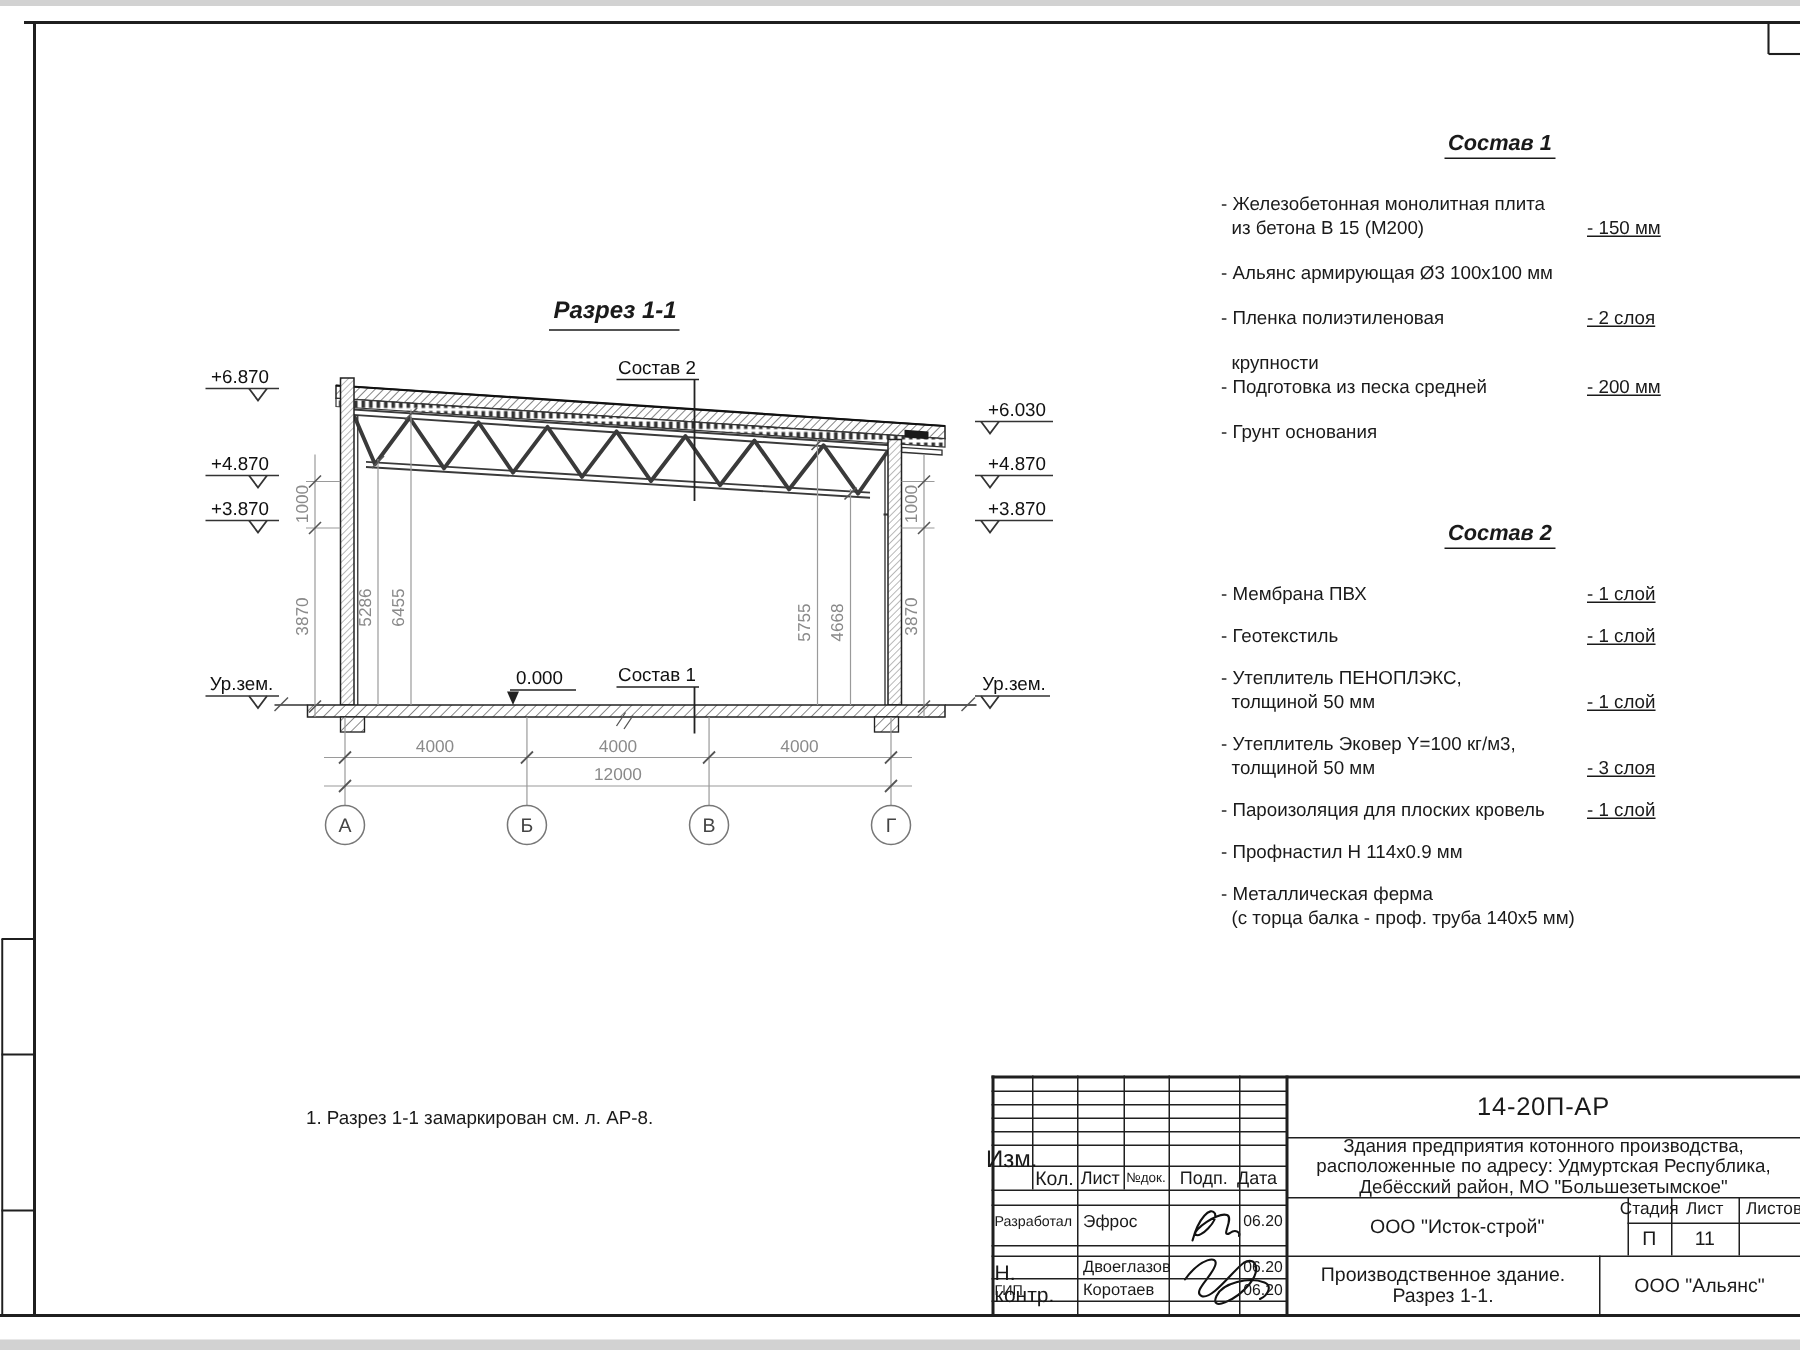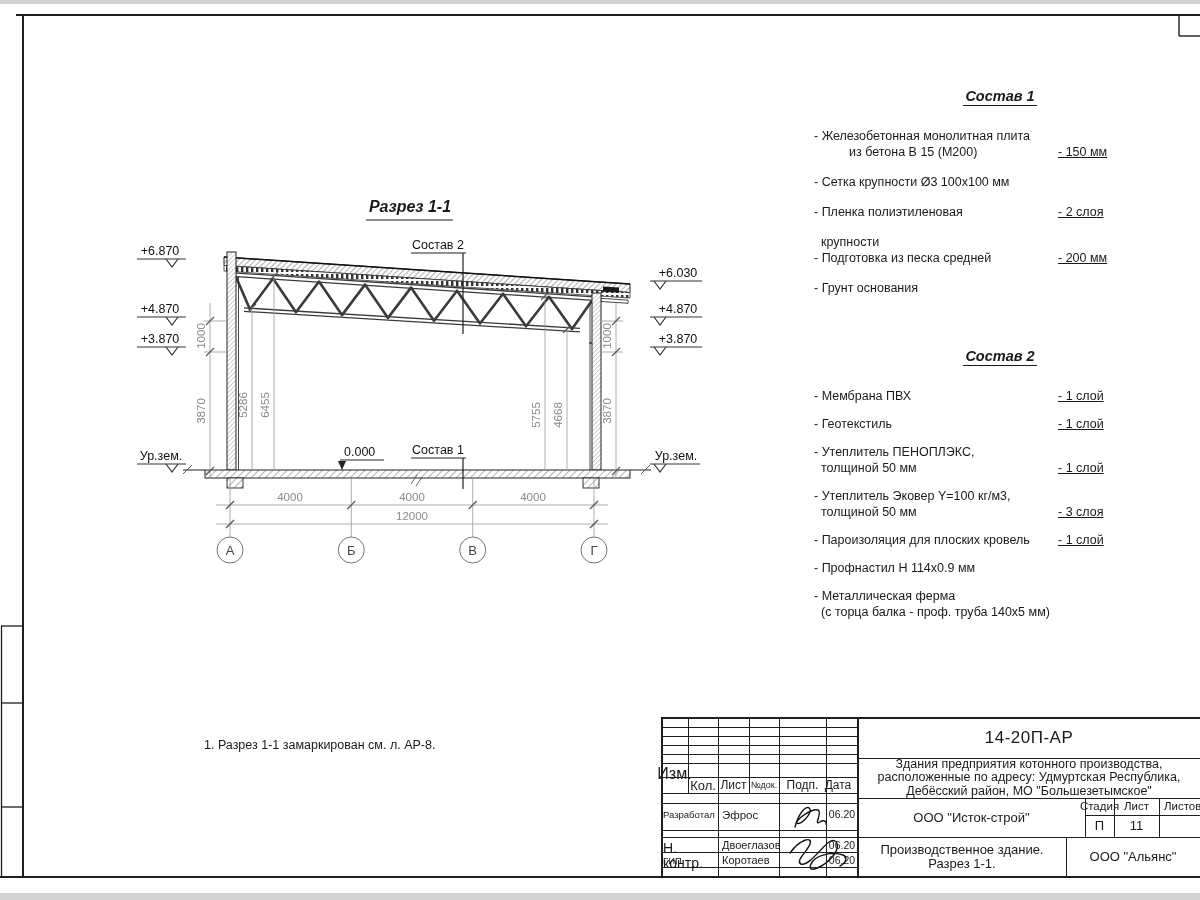--- a/index.html
+++ b/index.html
@@ -212,25 +212,25 @@
     <g stroke="#111" fill="none" stroke-width="1.4" stroke-linecap="round">
       <path d="M795,827 C799,812 807,804 810,809 C812,814 800,826 797,823 C795,820 812,808 818,810 C823,812 813,826 820,822 C824,819 827,822 826,824"></path>
       <path d="M790,853 C800,839 813,836 810,844 C807,852 795,861 801,864 C808,867 822,847 829,842 C837,837 841,846 833,856 C824,867 806,875 811,864 C815,855 833,851 843,855 C848,857 846,863 840,866"></path>
     </g>
   </svg>
 
   <div class="panel" style="left:800px;top:88px;">
     <h3><span>Состав 1</span></h3>
     <div class="s-item">
       <div>- Железобетонная  монолитная плита</div>
-      <div style="padding-left:7px;margin-left:28px;">из бетона В 15 (М200)</div>
+      <div style="padding-left:7px;">из бетона В 15 (М200)</div>
       <span class="s-val">- 150 мм</span>
     </div>
     <div class="s-item">
-      <div>- Сетка крупности Ø3 100х100 мм</div>
+      <div>- Альянс армирующая Ø3 100х100 мм</div>
       <span class="s-val"></span>
     </div>
     <div class="s-item">
       <div>- Пленка полиэтиленовая</div>
       <span class="s-val">-  2 слоя</span>
     </div>
     <div class="s-item">
       <div style="padding-left:7px;">крупности</div>
       <div>- Подготовка из песка средней</div>
       <span class="s-val">- 200 мм</span>

